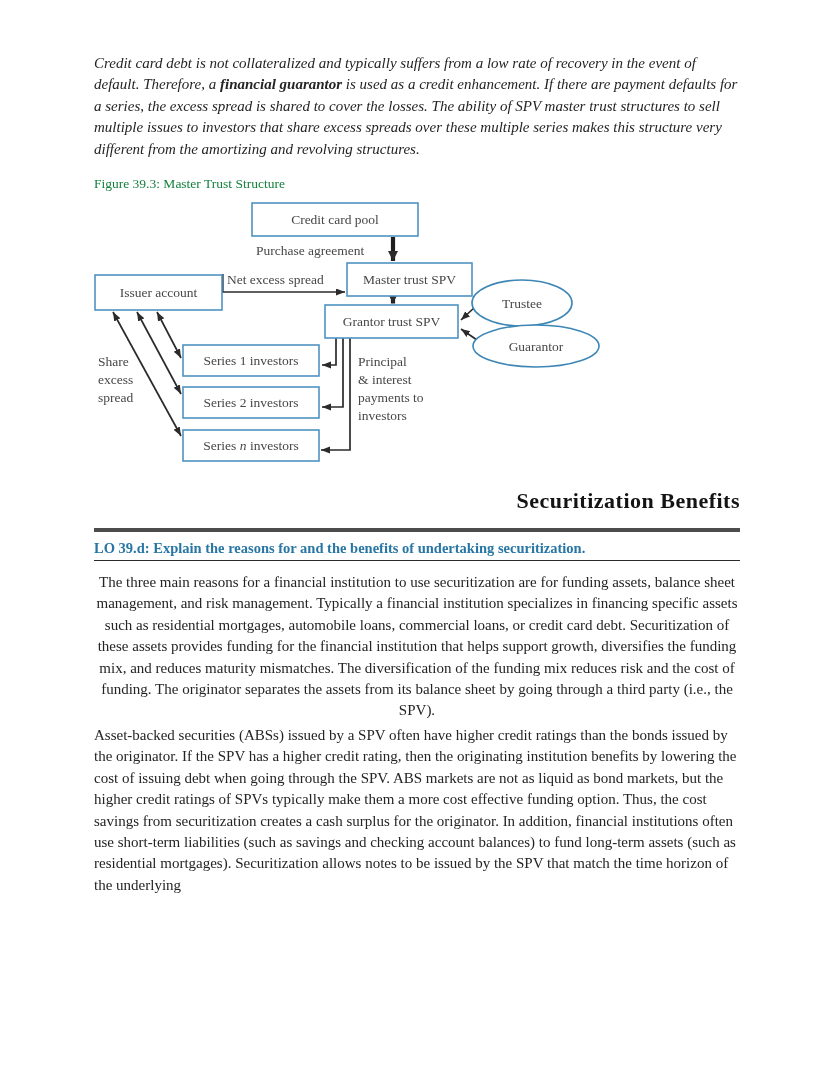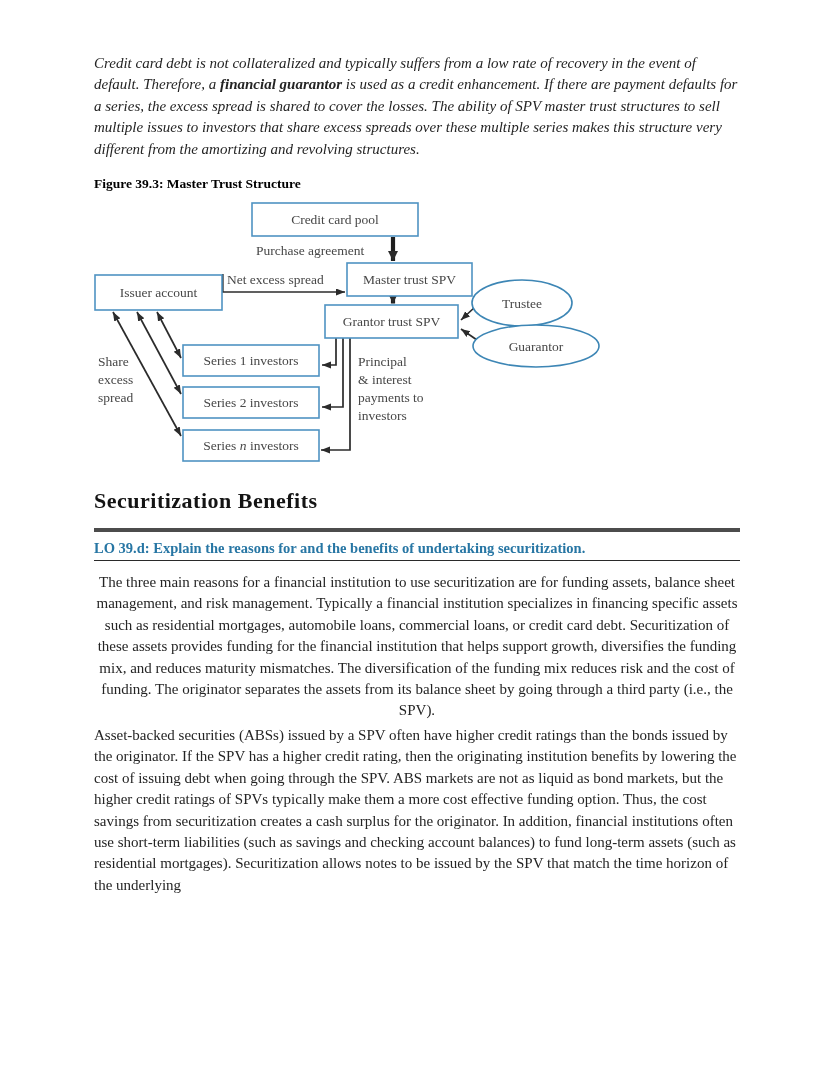--- a/index.html
+++ b/index.html
@@ -7,26 +7,26 @@
     width:832px;height:1076px;background:#ffffff;box-sizing:border-box;
     padding:47px 92px 0 94px;position:relative;
     font-family:"Liberation Serif","DejaVu Serif",serif;color:#242424;
   }
   .body-text{
     font-size:15px;line-height:21.4px;margin:0;color:#242424;
     text-align:left;
   }
   .p1{margin-top:6px;font-style:italic;}
   .figure-caption{
-    font-size:13.5px;font-weight:bold;color:#000000;margin:16px 0 6px 0;
+    font-size:13.5px;font-weight:normal;color:#15803d;margin:16px 0 6px 0;
   }
   .diagram-wrap{width:646px;height:278px;position:relative;}
   .section-heading{
     font-size:22px;font-weight:bold;color:#141414;letter-spacing:0.5px;
-    margin:13px 0 0 0;line-height:24px;
+    margin:13px 0 0 0;line-height:24px;text-align:right;
   }
   .lo-box{
     margin-top:15px;border-top:4px solid #4c4c4c;border-bottom:1.5px solid #2a2a2a;
     padding:7px 0 2px 0;
   }
   .lo-text{font-size:14.5px;font-weight:bold;color:#2776a4;line-height:19px;}
   .subsection-heading{
     font-size:16.5px;font-weight:bold;font-style:italic;color:#1c1c1c;
     margin:19px 0 0 0;line-height:20px;letter-spacing:0.2px;
   }

